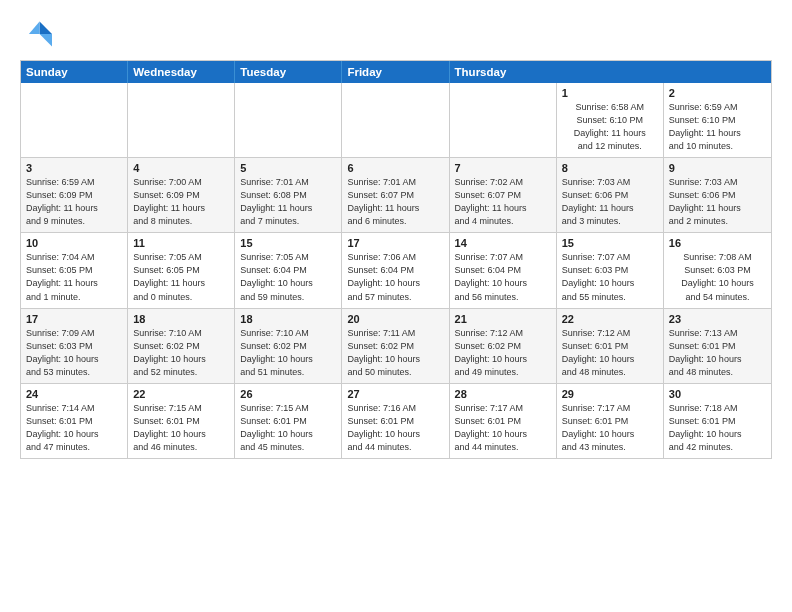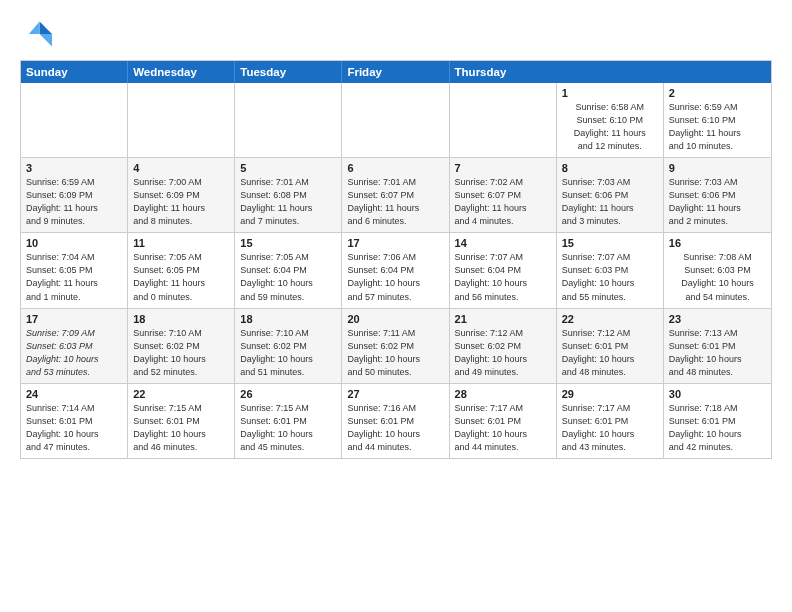--- a/index.html
+++ b/index.html
@@ -251,21 +251,21 @@
             <div class="day-num">16</div>
             <div class="day-info" style="white-space: pre-line; text-align: center;">Sunrise: 7:08 AM
 Sunset: 6:03 PM
 Daylight: 10 hours
 and 54 minutes.</div>
           </div>
         </div>
         <div class="cal-row">
           <div class="cal-cell shaded">
             <div class="day-num">17</div>
-            <div class="day-info" style="white-space: pre-line; font-style: italic;">Sunrise: 7:09 AM
+            <div class="day-info" style="white-space: pre-line;">Sunrise: 7:09 AM
 Sunset: 6:03 PM
 Daylight: 10 hours
 and 53 minutes.</div>
           </div>
           <div class="cal-cell shaded">
             <div class="day-num">18</div>
             <div class="day-info" style="white-space: pre-line;">Sunrise: 7:10 AM
 Sunset: 6:02 PM
 Daylight: 10 hours
 and 52 minutes.</div>

